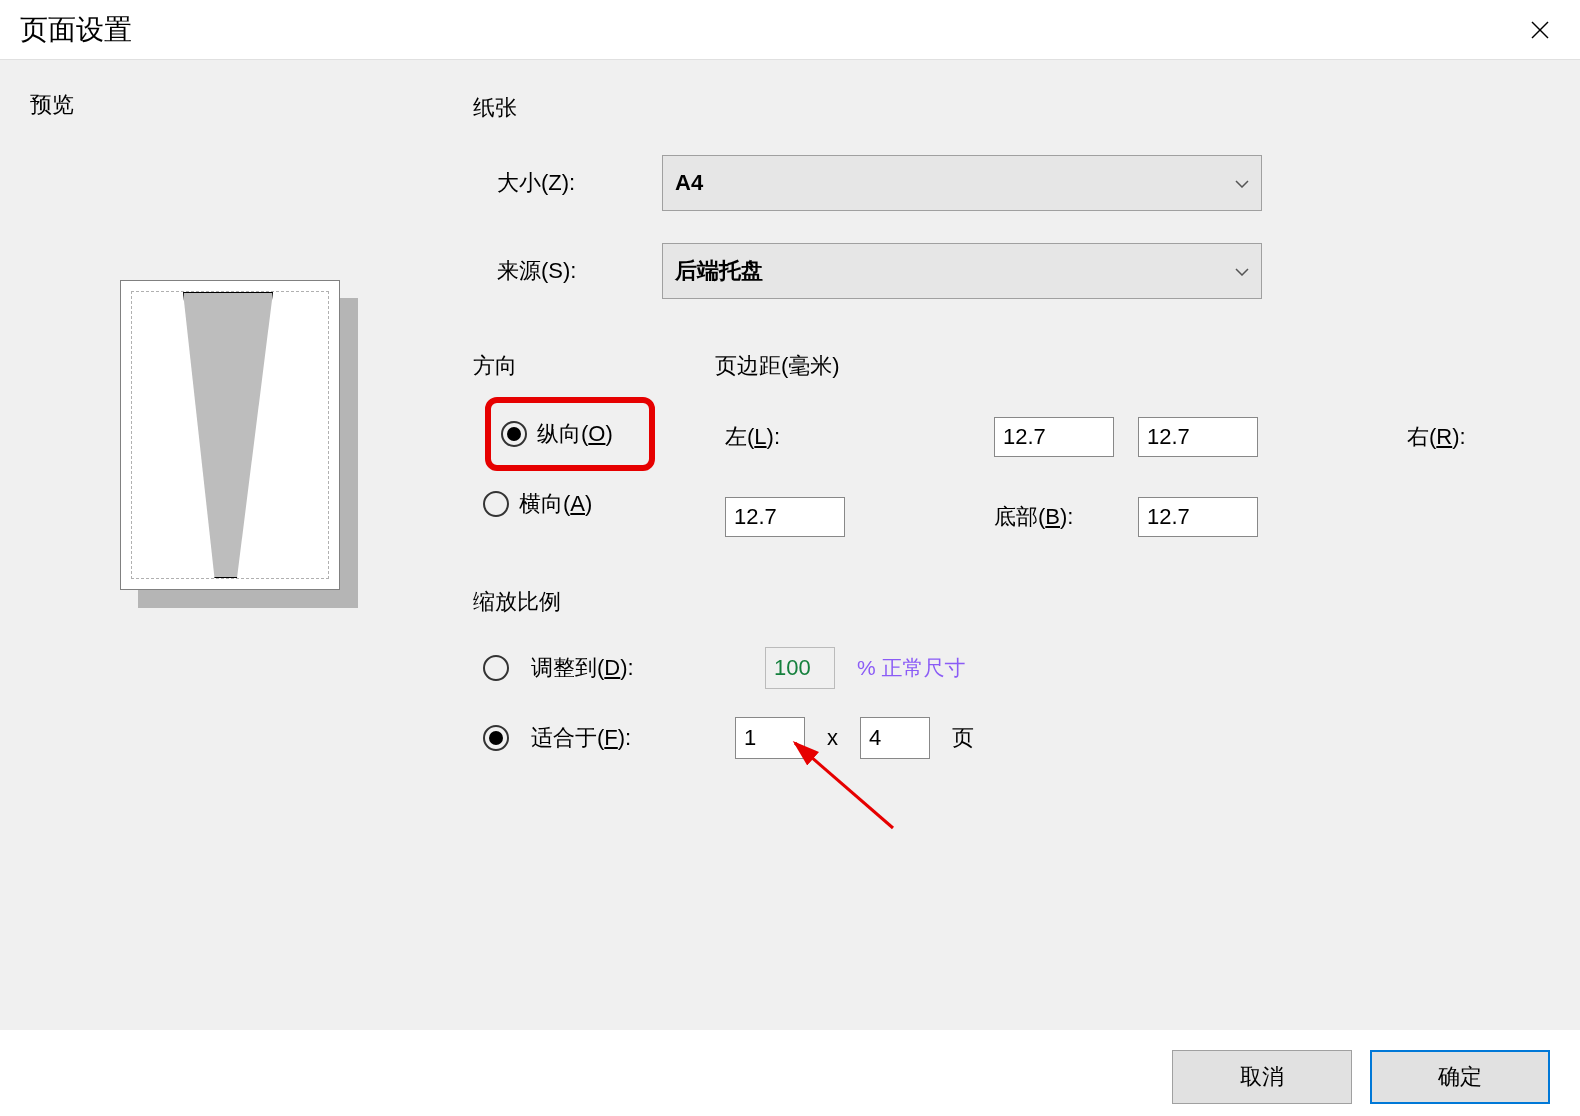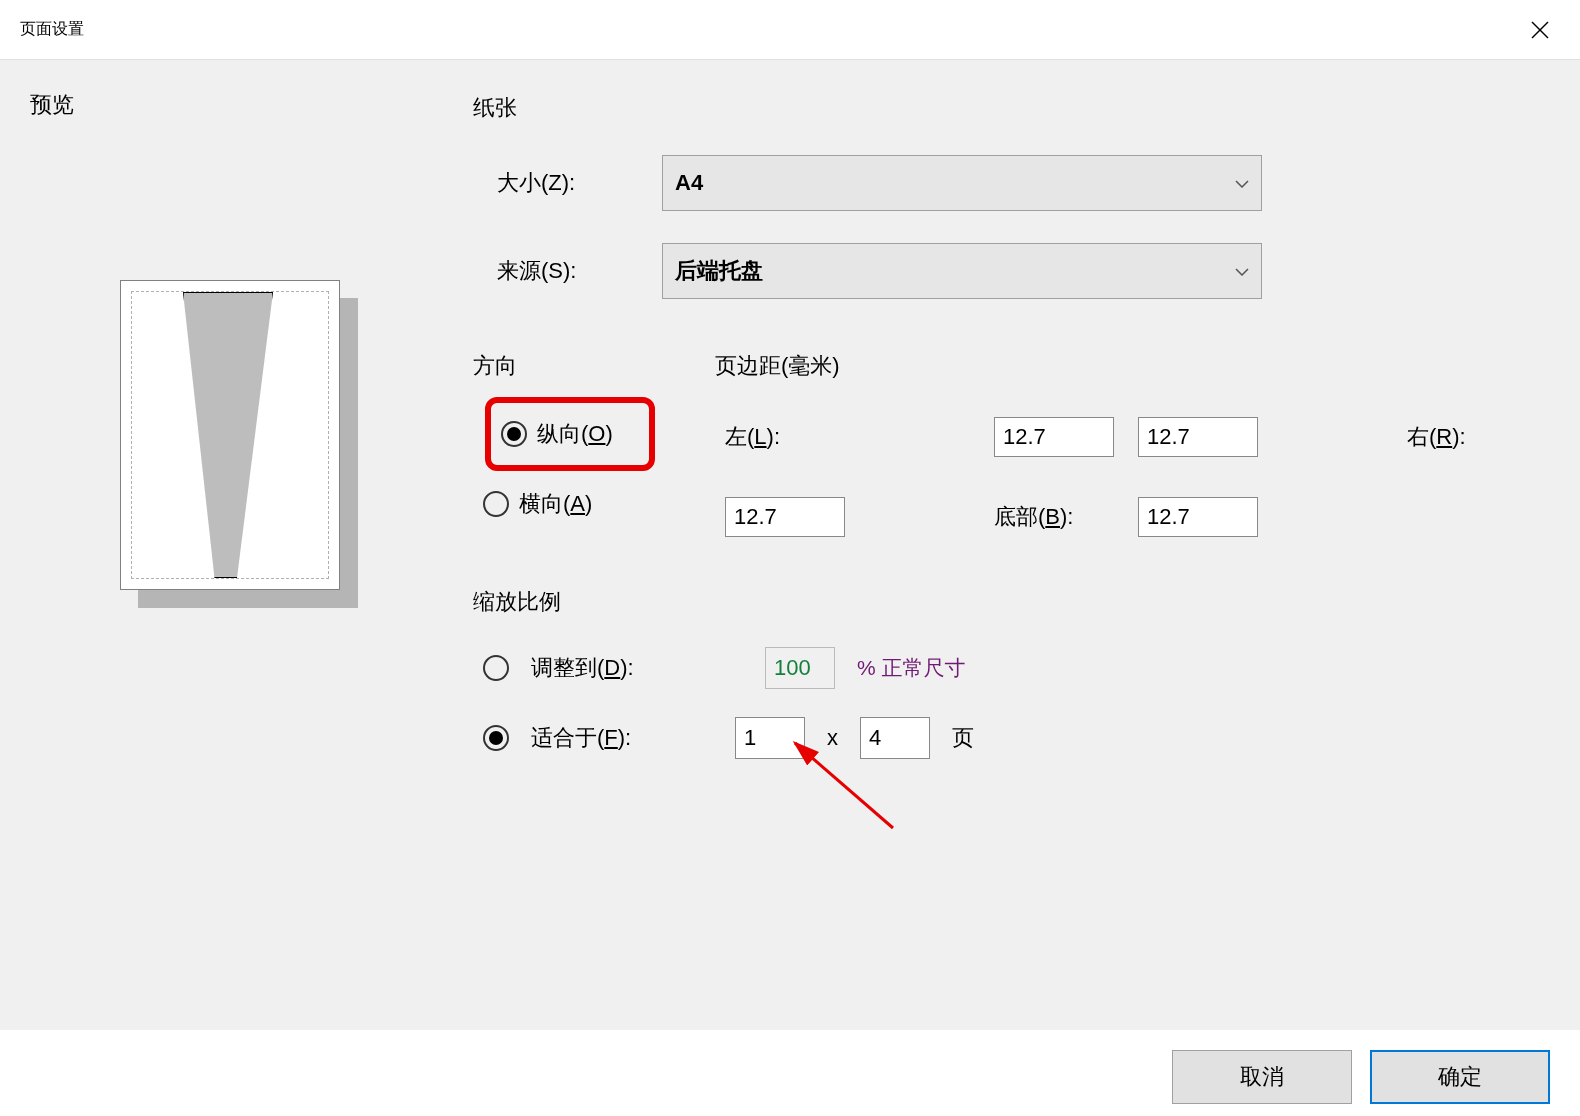--- a/index.html
+++ b/index.html
@@ -19,21 +19,21 @@
     .titlebar {
       height: 60px;
       display: flex;
       align-items: center;
       justify-content: space-between;
       padding: 0 20px;
       background: #fff;
       border-bottom: 1px solid #e0e0e0;
     }
     .titlebar .title {
-      font-size: 16px;
+      font-size: 28px;
     }
     .close-btn {
       width: 40px;
       height: 40px;
       display: flex;
       align-items: center;
       justify-content: center;
       font-size: 24px;
       cursor: pointer;
     }
@@ -230,21 +230,21 @@
     }
     .scaling-row input.disabled {
       background: #f0f0f0;
       color: #15803d;
       border-color: #bbb;
     }
     .scaling-label-main {
       width: 140px;
     }
     .scaling-suffix {
-      color: #701a75;
+      color: #8b5cf6;
       font-size: 21px;
     }
     .button-bar {
       position: absolute;
       bottom: 12px;
       right: 30px;
       display: flex;
       gap: 18px;
     }
     .dlg-button {

